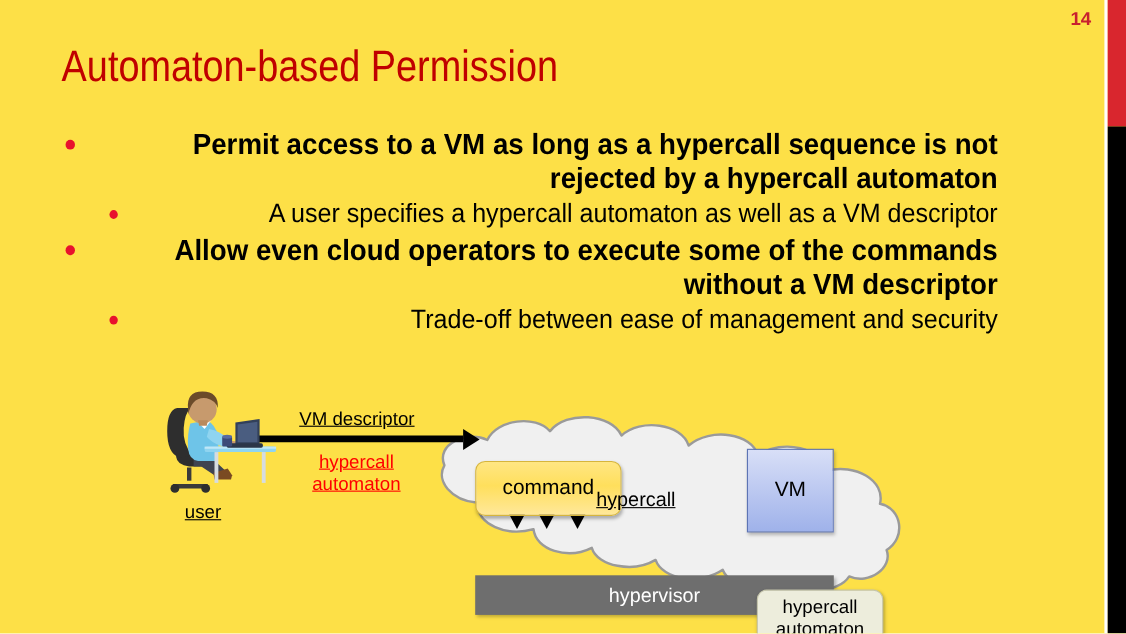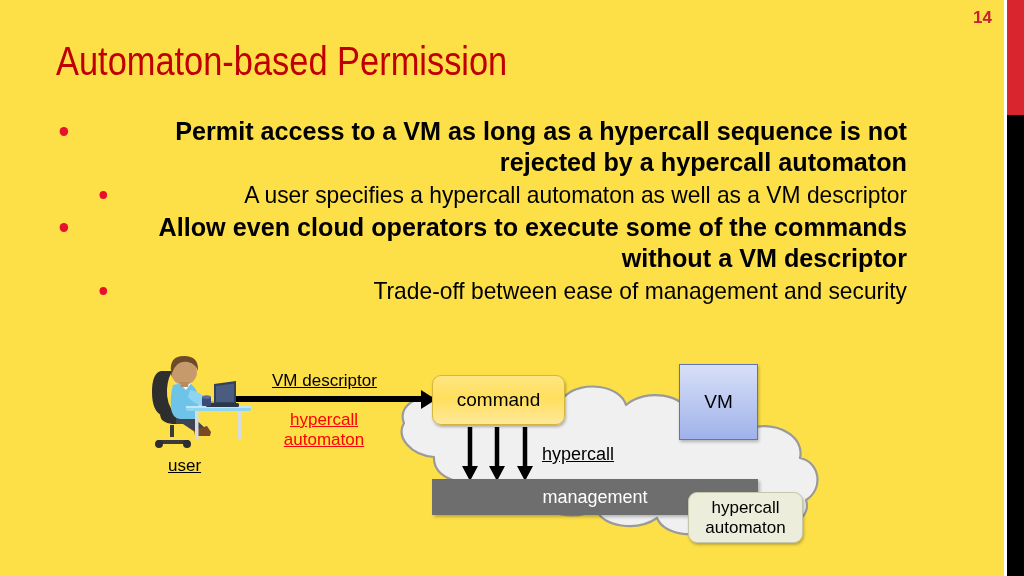--- a/index.html
+++ b/index.html
@@ -132,20 +132,21 @@
     text-align: center;
   }
 
   .box {
     position: absolute;
     box-sizing: border-box;
     display: flex;
     align-items: center;
     justify-content: center;
     text-align: center;
+    margin-top: 44px;
   }
   .box-command {
     left: 432px;
     top: 375px;
     width: 133px;
     height: 50px;
     border-radius: 9px;
     border: 1px solid #D6B53C;
     background: linear-gradient(180deg, #FFE683 0%, #FFDF5C 45%, #FFE89A 100%);
     font-size: 19px;
@@ -331,21 +332,21 @@
 
         <rect x="202" y="397" width="9" height="9" rx="1" fill="#3C4A78"></rect>
         <ellipse cx="206.5" cy="397" rx="4.5" ry="1.8" fill="#5A6BA0"></ellipse>
       </g>
     </svg>
 
     <div class="box box-command">command</div>
 
     <div class="box box-vm">VM</div>
 
-    <div class="box box-hypervisor">management</div>
+    <div class="box box-hypervisor">hypervisor</div>
 
     <div class="box box-automaton">
       <span>hypercall</span>
       <span>automaton</span>
     </div>
 
     <div class="dg-label vm-desc-label">VM descriptor</div>
 
     <div class="dg-label red hyp-auto-label">
       <div>hypercall</div>

